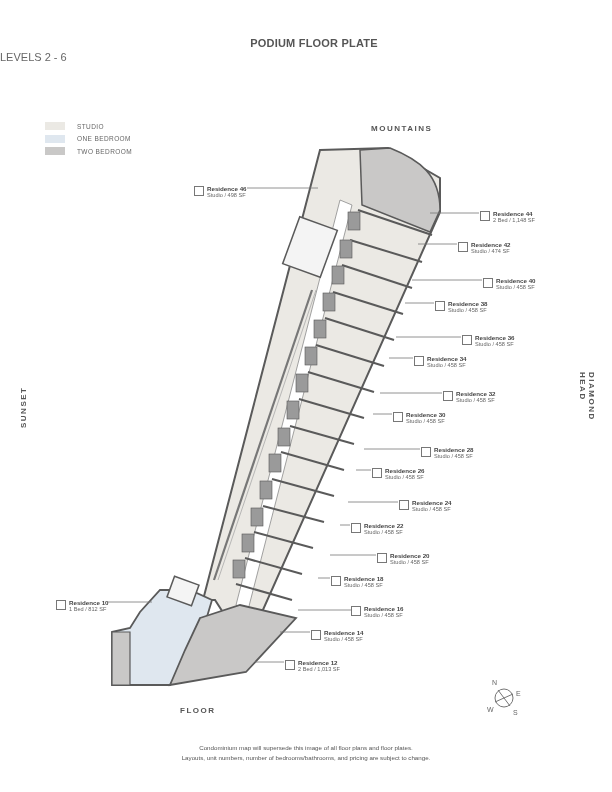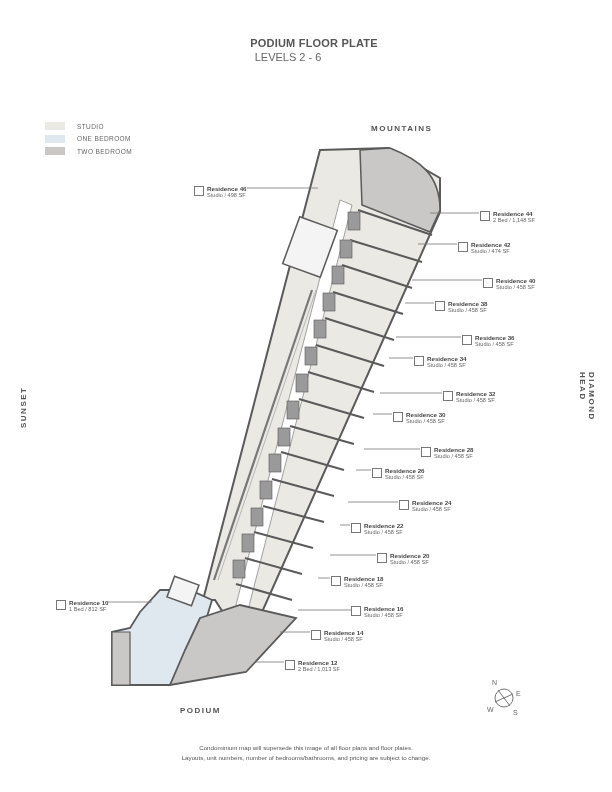--- a/index.html
+++ b/index.html
@@ -1,20 +1,20 @@
 <!DOCTYPE html>
 <html><head>
 <meta charset="utf-8">
 <style>
   html, body { margin:0; padding:0; background:#ffffff; }
   body { width:612px; height:792px; position:relative; overflow:hidden;
          font-family:"Liberation Sans", sans-serif; color:#555; }
   .title { position:absolute; left:0; width:612px; top:37px; text-align:center;
            font-weight:bold; font-size:11px; color:#555; letter-spacing:0.2px;padding-left:8px; }
-  .subtitle { position:absolute; left:0; width:576px; top:51px; text-align:center;
+  .subtitle { position:absolute; left:0; width:576px; top:51px; text-align:left;
               font-size:11px; color:#666; }
   .legend { position:absolute; left:45px; top:120px; }
   .legend-item { display:flex; align-items:center; height:12.5px; }
   .swatch { width:20px; height:8px; margin-right:12px; }
   .legend-label { font-size:6.5px; letter-spacing:0.4px; color:#666; }
   .dir { position:absolute; font-weight:bold; font-size:8px; letter-spacing:1.5px; color:#555; }
   .dir.vert-left { transform:rotate(-90deg); transform-origin:left top; }
   .dir.vert-right { transform:rotate(90deg); transform-origin:left top; }
   .res { position:absolute; display:flex; align-items:flex-start; }
   .res .box { width:8px; height:8px; border:1px solid #777; background:#fff; margin-right:3px; margin-top:1px; }
@@ -40,21 +40,21 @@
     <div class="swatch" style="background:#dfe7ef"></div>
     <span class="legend-label">ONE BEDROOM</span>
   </div>
   <div class="legend-item">
     <div class="swatch" style="background:#c9c8c7"></div>
     <span class="legend-label">TWO BEDROOM</span>
   </div>
 </div>
 
 <div class="dir" style="left:371px; top:113px;margin-top:11px;">MOUNTAINS</div>
-<div class="dir" style="left:180px; top:706px;">PODIUM</div>
+<div class="dir" style="left:180px; top:706px;">FLOOR</div>
 <div class="dir vert-left" style="left:19px; top:428px;">SUNSET</div>
 <div class="dir vert-right" style="left:596px; top:372px;">DIAMOND HEAD</div>
 
 <svg class="plan" width="612" height="792">
 
   <polygon points="320,150 388,148 440,178 440,212 246,648 215,600 203,600" fill="#ebe9e4" stroke="#5a5a5a" stroke-width="2"></polygon>
 
   <path d="M360,150 L390,148 C420,160 440,175 440,210 L430,232 L362,205 Z" fill="#c9c8c7" stroke="#5a5a5a" stroke-width="1.5"></path>
 
   <polygon points="340,200 352,205 248,610 236,605" fill="#ffffff" stroke="#8a8a8a" stroke-width="0.8"></polygon>

